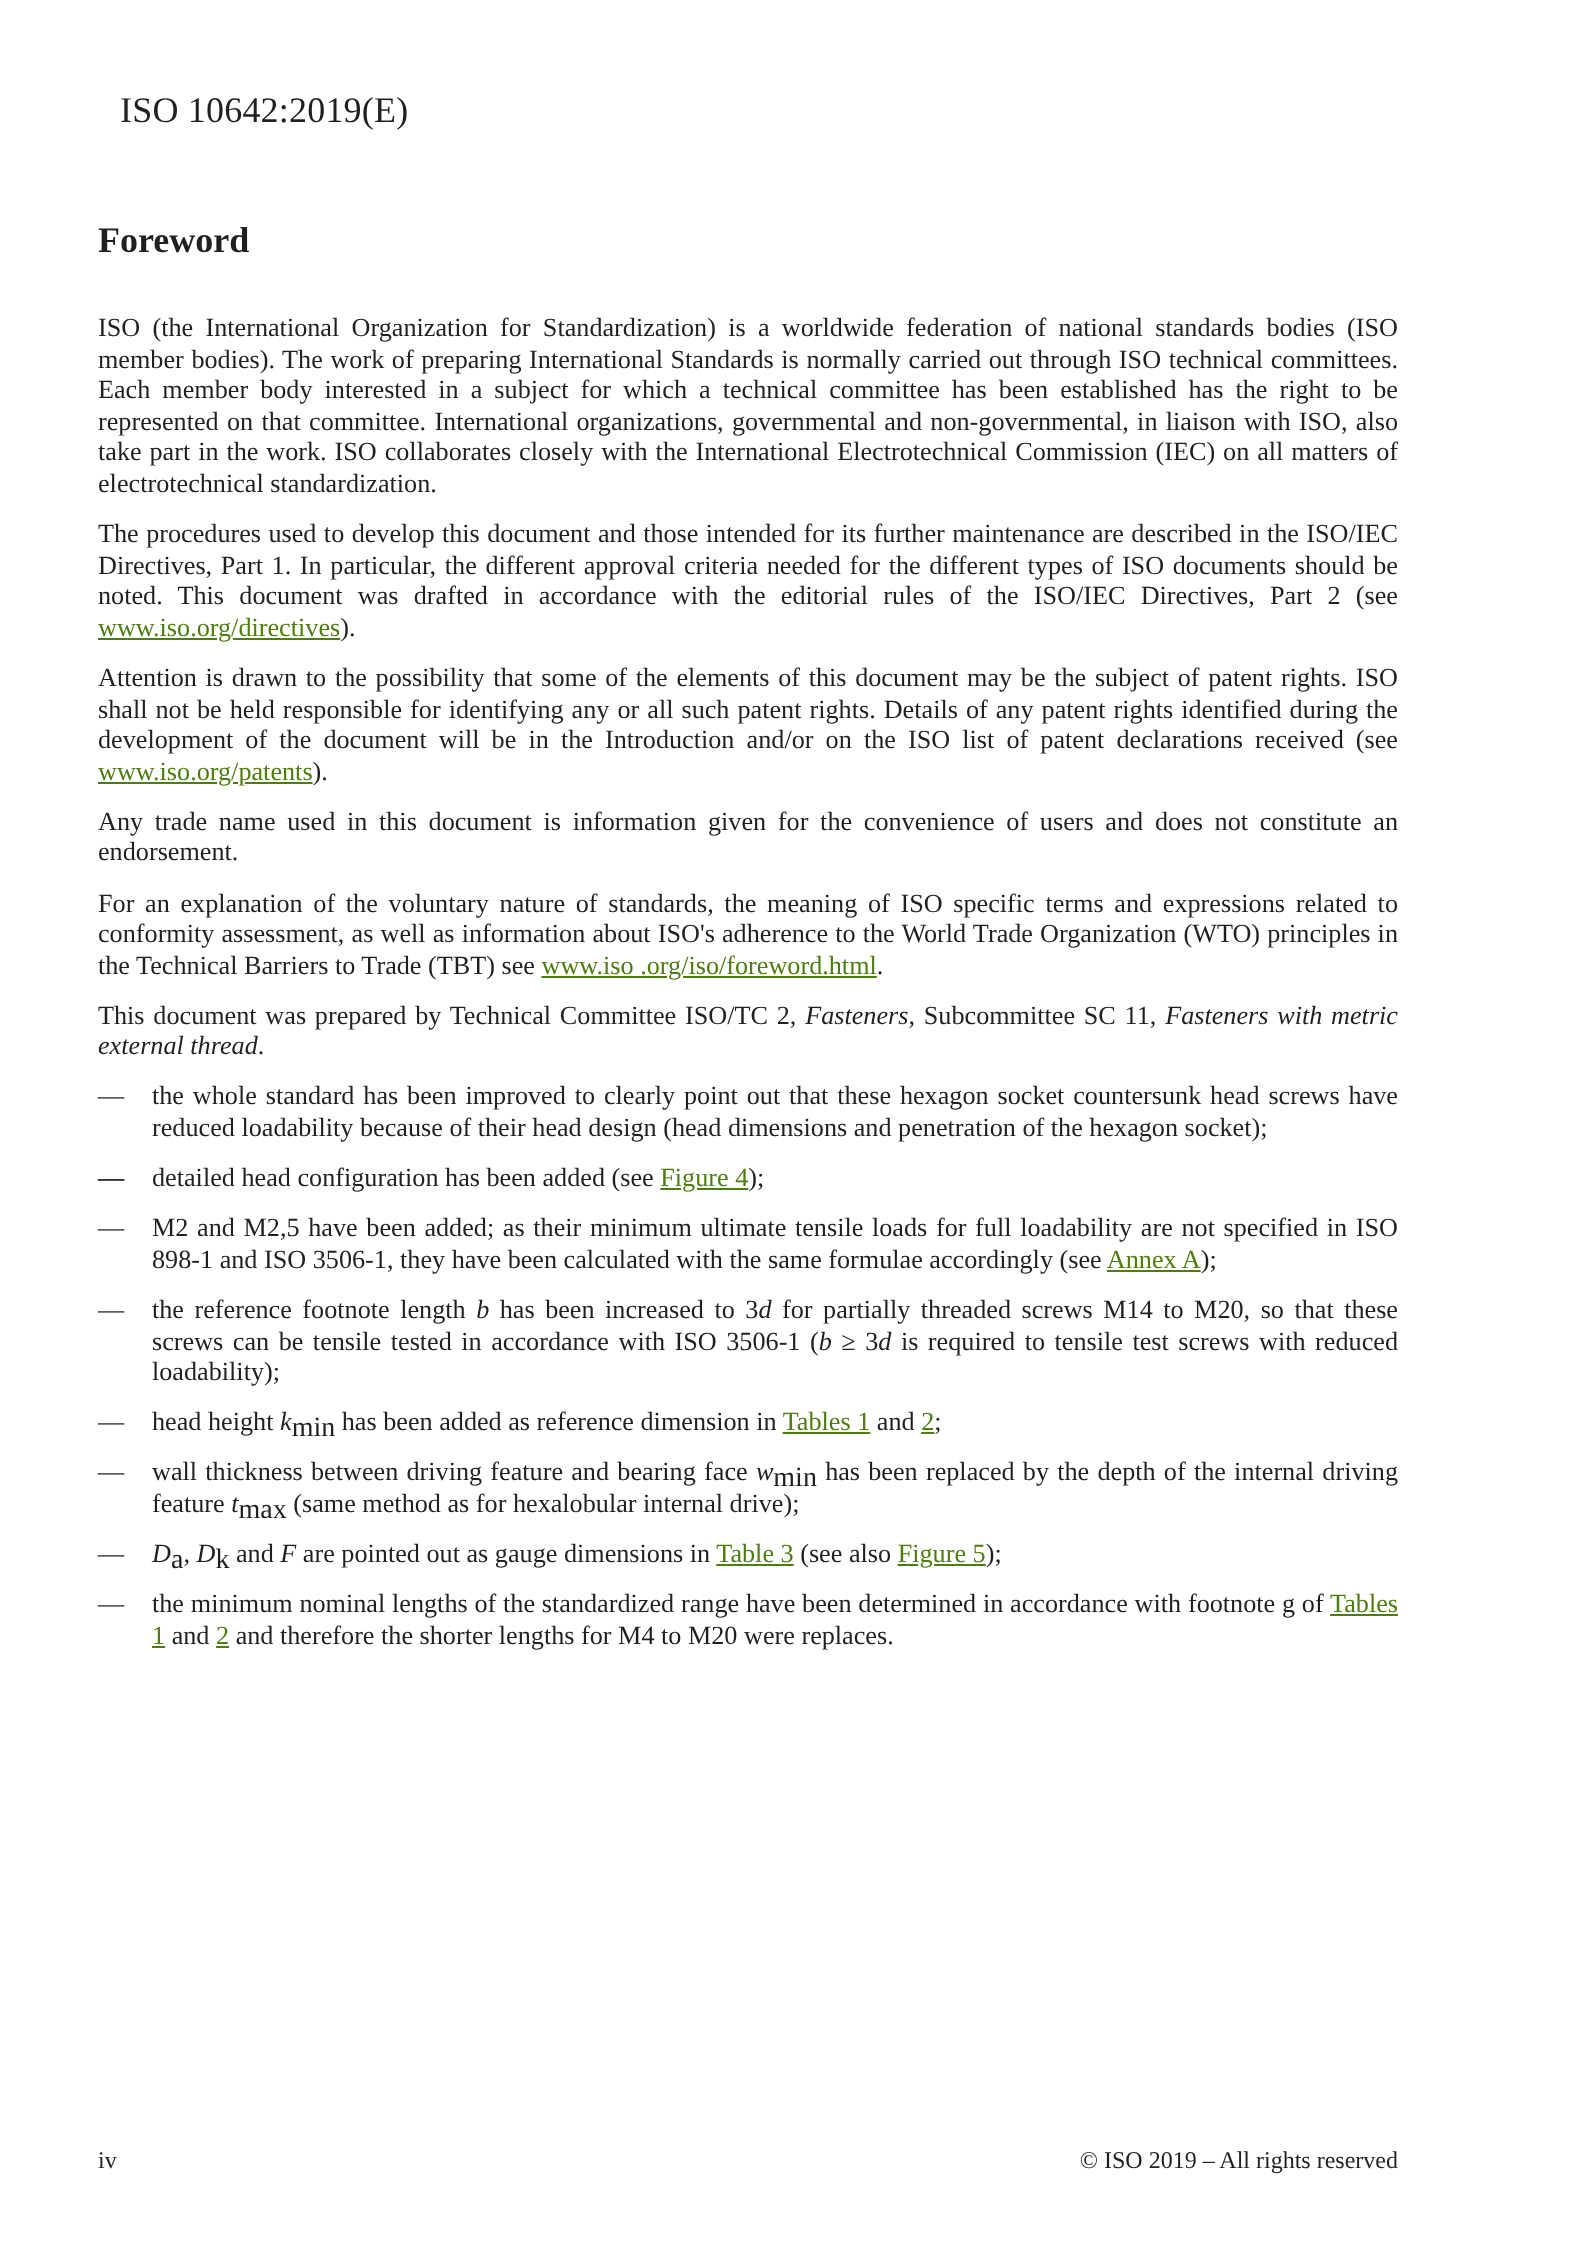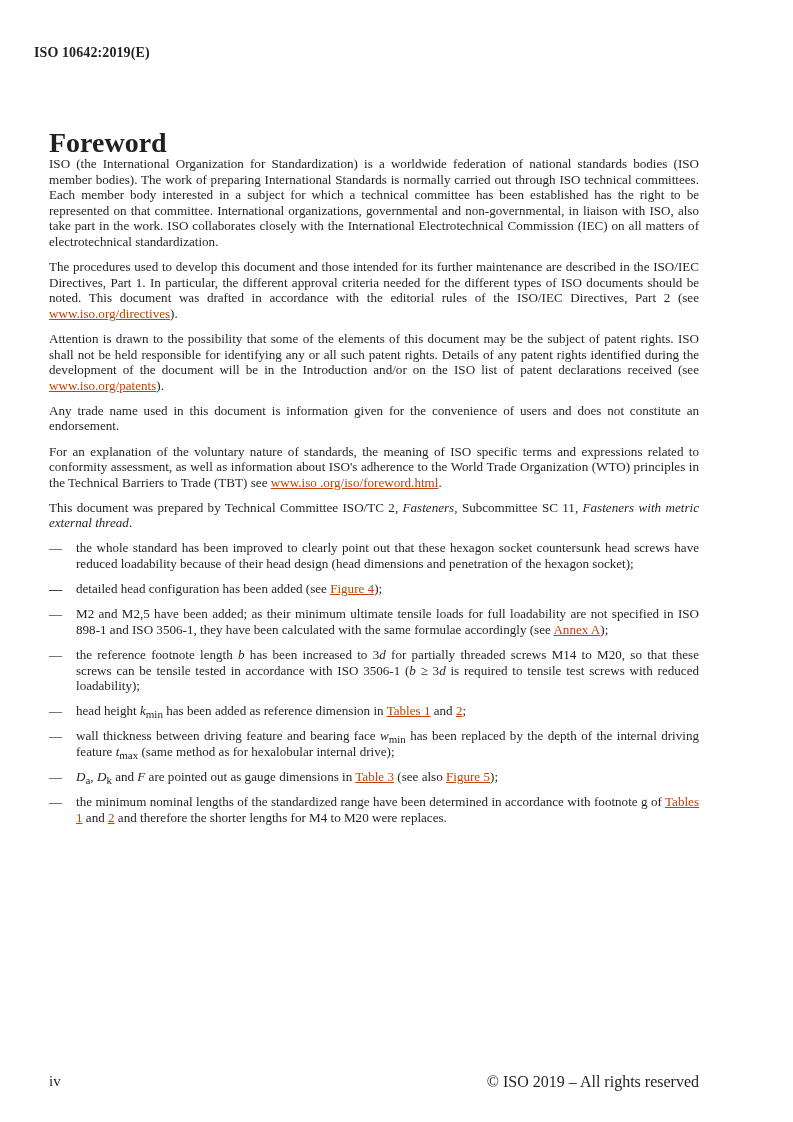--- a/index.html
+++ b/index.html
@@ -1,28 +1,28 @@
 <!DOCTYPE html>
 <html><head>
   <meta charset="utf-8">
   <style>
     html, body { margin:0; padding:0; background:#ffffff; }
     body { width:793px; height:1122px; position:relative; overflow:hidden;
       font-family:"Liberation Serif", "DejaVu Serif", serif; color:#231f20; }
-    .hdr { position:absolute; left:34px; top:45px; font-weight:bold; font-size:14px; letter-spacing:0.1px; }
-    .title { position:absolute; left:49px; top:127px; font-weight:bold; font-size:28px; }
+    .hdr { position:absolute; left:60px; top:45px; font-weight:normal; font-size:18px; letter-spacing:0.1px; }
+    .title { position:absolute; left:49px; top:110px; font-weight:bold; font-size:18px; }
     .content { position:absolute; left:49px; top:156px; width:650px; font-size:13.1px; line-height:15.6px; text-align:justify; }
     .content p { margin:0 0 9.5px 0; }
-    a { color:#c2410c; text-decoration:underline; }
+    a { color:#4d7c0f; text-decoration:underline; }
     ul.changes { list-style:none; margin:0; padding:0; }
     ul.changes li { position:relative; padding-left:27px; margin:0 0 9.5px 0; }
     ul.changes li .dash { position:absolute; left:0; top:0; }
-    .footer-left { position:absolute; left:49px; top:1073px; font-size:15px; }
-    .footer-right { position:absolute; right:94px; top:1073px; font-size:16px;margin-left:12px; }
-    sub { font-size:11px; vertical-align:-3px; line-height:0; }
+    .footer-left { position:absolute; left:49px; top:1073px; font-size:12px; }
+    .footer-right { position:absolute; right:94px; top:1073px; font-size:12px;margin-left:12px; }
+    sub { font-size:14px; vertical-align:-3px; line-height:0; }
     i { font-style:italic; }
   </style>
 </head>
 <body>
 
 <div class="hdr">ISO 10642:2019(E)</div>
 <h1 class="title" style="margin:0;">Foreword</h1>
 
 <div class="content">
   <p>ISO (the International Organization for Standardization) is a worldwide federation of national standards bodies (ISO member bodies). The work of preparing International Standards is normally carried out through ISO technical committees. Each member body interested in a subject for which a technical committee has been established has the right to be represented on that committee. International organizations, governmental and non-governmental, in liaison with ISO, also take part in the work. ISO collaborates closely with the International Electrotechnical Commission (IEC) on all matters of electrotechnical standardization.</p>

